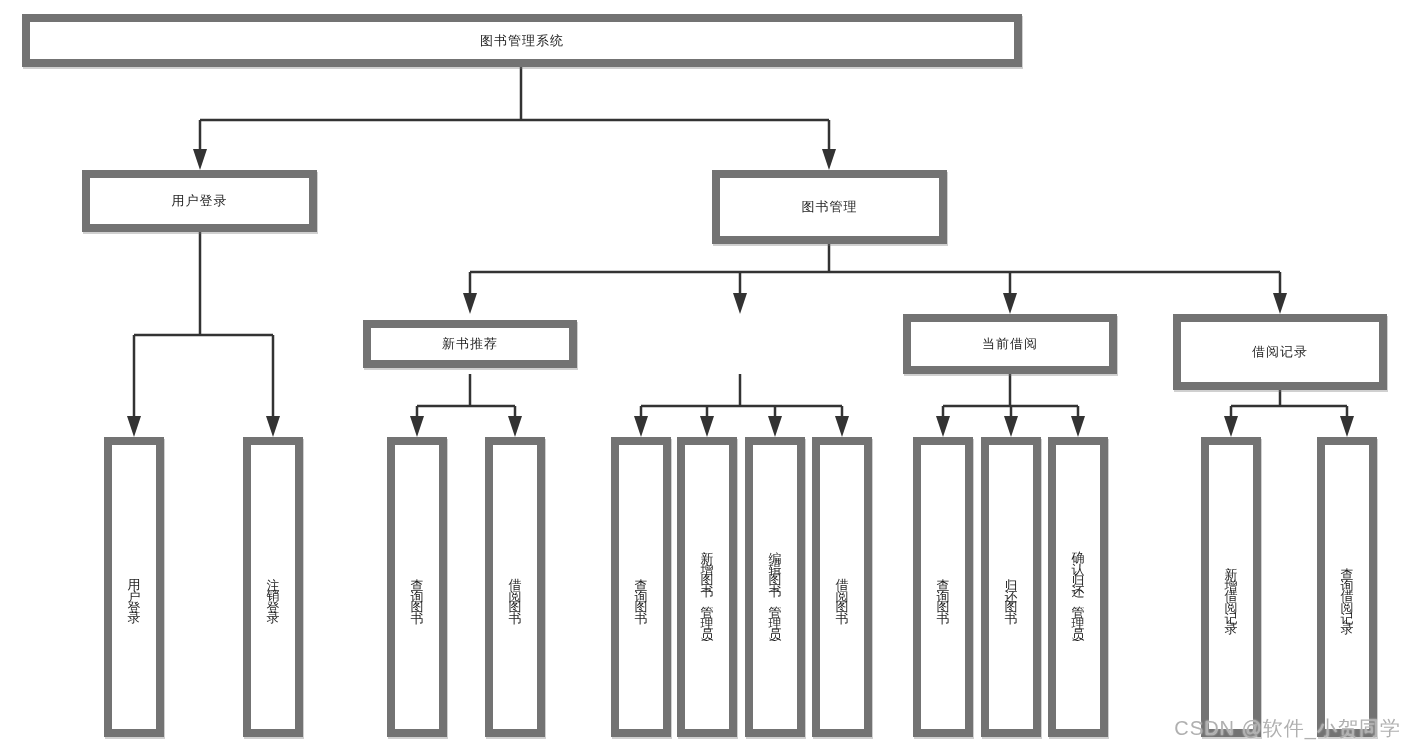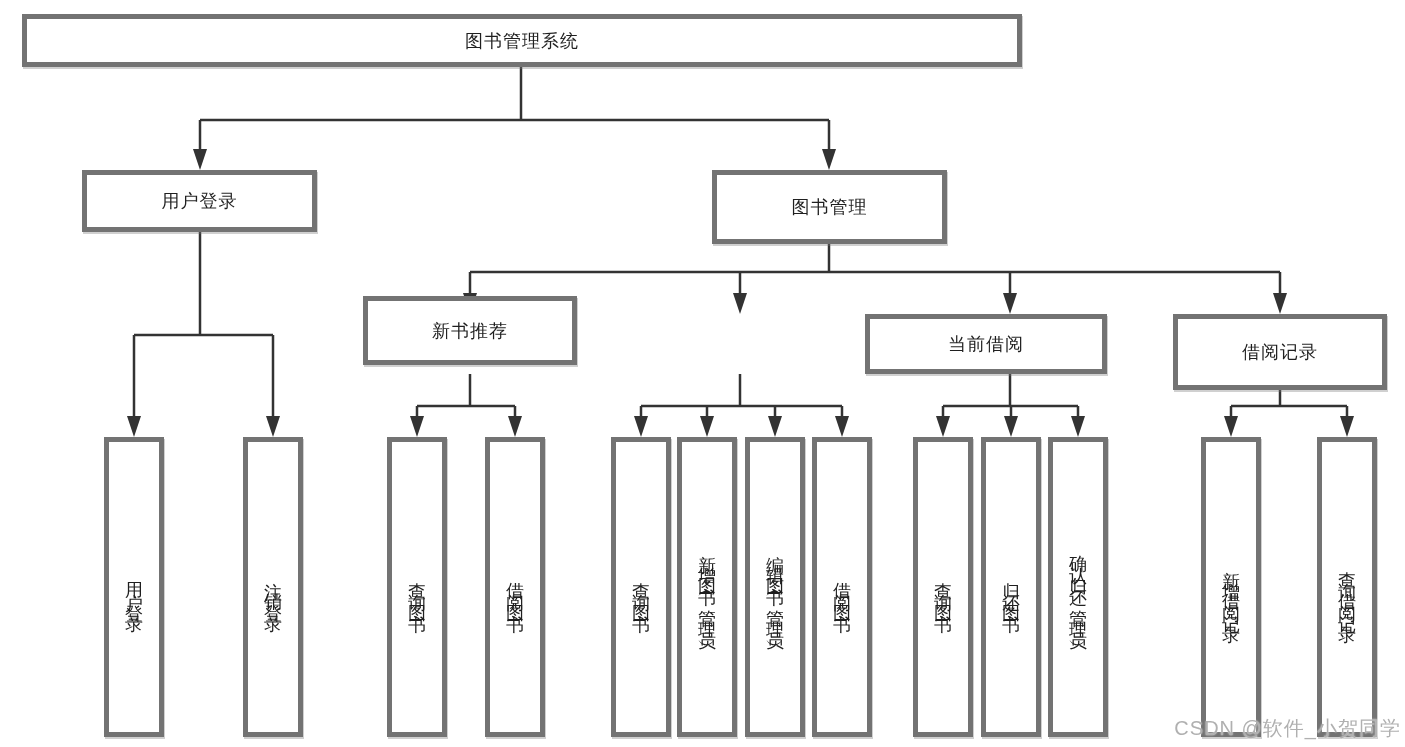--- a/index.html
+++ b/index.html
@@ -10,27 +10,27 @@
     font-family:"Liberation Sans","DejaVu Sans",sans-serif;
     overflow:hidden;
   }
   .connector-layer{
     position:absolute;left:0;top:0;width:1405px;height:747px;
     pointer-events:none;
   }
   .node{
     position:absolute;
     box-sizing:border-box;
-    border:5px solid #737373;
+    border:8px solid #737373;
     background:#ffffff;
     color:#1f1f1f;
     display:flex;
     align-items:center;
     justify-content:center;
-    font-size:18px;
+    font-size:13px;
     letter-spacing:1px;
     box-shadow:1px 2px 0 rgba(120,120,120,0.35);
     z-index:2;
   }
   .node.v{
     writing-mode:vertical-rl;
     text-orientation:mixed;
     letter-spacing:11px;
     line-height:1;
     padding-top:6px;
@@ -124,22 +124,22 @@
       <polygon points="1224,416 1238,416 1231,437"></polygon>
       <polygon points="1340,416 1354,416 1347,437"></polygon>
     </g>
   </svg>
 
   <div class="node" style="left:22px;top:14px;width:1000px;height:53px">图书管理系统</div>
 
   <div class="node" style="left:82px;top:170px;width:235px;height:62px">用户登录</div>
   <div class="node" style="left:712px;top:170px;width:235px;height:74px">图书管理</div>
 
-  <div class="node" style="left:363px;top:296px;width:214px;height:69px">新书推荐</div>
-  <div class="node" style="left:865px;top:314px;width:242px;height:60px">当前借阅</div>
+  <div class="node" style="left:363px;top:320px;width:214px;height:48px">新书推荐</div>
+  <div class="node" style="left:903px;top:314px;width:214px;height:60px">当前借阅</div>
   <div class="node" style="left:1173px;top:314px;width:214px;height:76px">借阅记录</div>
 
   <div class="node v" style="left:104px;top:437px;width:60px;height:300px">用户登录</div>
   <div class="node v" style="left:243px;top:437px;width:60px;height:300px">注销登录</div>
 
   <div class="node v" style="left:387px;top:437px;width:60px;height:300px">查询图书</div>
   <div class="node v" style="left:485px;top:437px;width:60px;height:300px">借阅图书</div>
 
   <div class="node v" style="left:611px;top:437px;width:60px;height:300px">查询图书</div>
   <div class="node v" style="left:677px;top:437px;width:60px;height:300px">新增图书（管理员）</div>

